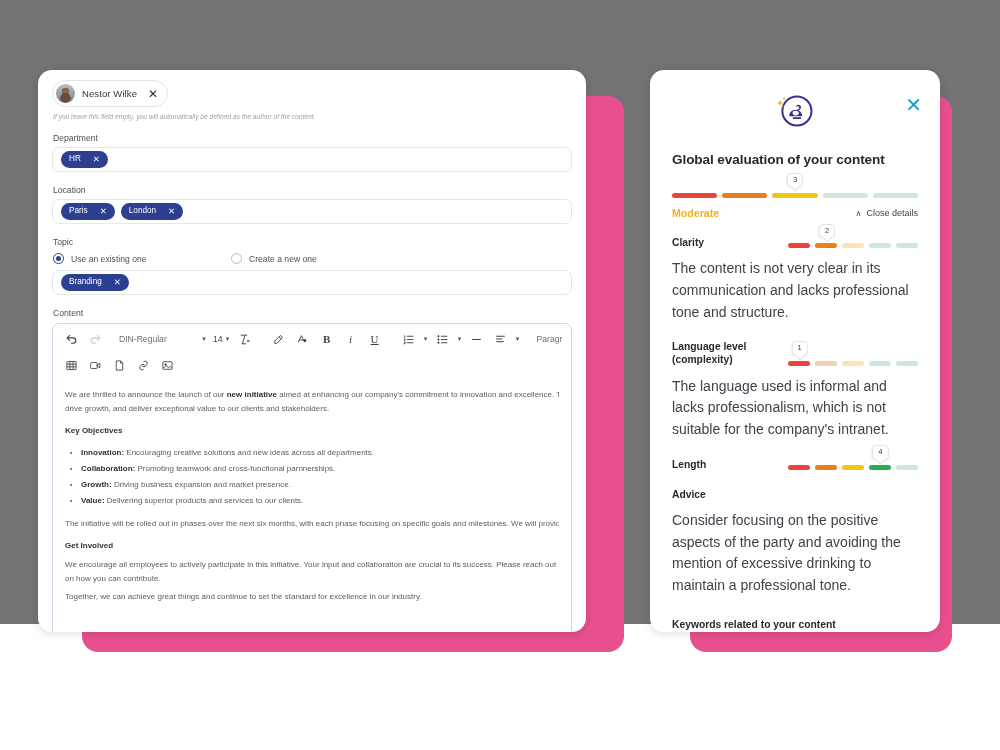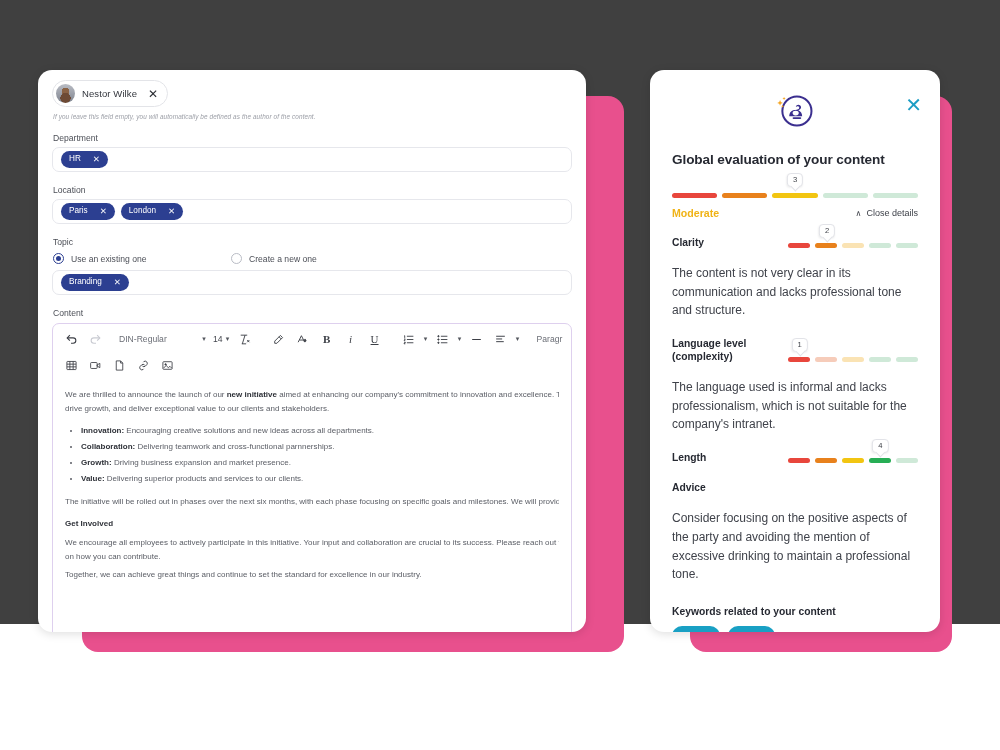--- a/index.html
+++ b/index.html
@@ -2,21 +2,21 @@
 <html><head>
 <meta charset="utf-8">
 <style>
   * { box-sizing: border-box; margin: 0; padding: 0; }
   html, body {
     width: 1000px; height: 750px;
     background: #ffffff;
     font-family: "Liberation Sans", sans-serif;
     overflow: hidden;
   }
-  .stage { position: relative; width: 1000px; height: 624px; background:#404040; }
+  .stage { position: relative; width: 1000px; height: 624px; background:#737373; }
 
   
   .pink-back { position: absolute; background: #e8508d; border-radius: 16px; }
   #pink-left  { left: 82px;  top: 96px;  width: 542px; height: 556px; }
   #pink-right { left: 690px; top: 96px;  width: 262px; height: 556px; }
 
   
   .card {
     position: absolute; background: #ffffff; border-radius: 14px;
     box-shadow: 0 2px 10px rgba(0,0,0,.13);
@@ -147,21 +147,21 @@
   .close-details {
     display: flex; align-items: center; gap: 5px;
     font-size: 9px; color: #3f424a; cursor: pointer;
   }
   .chev { font-size: 8px; color: #3f424a; }
 
   .crit { margin-top: 17px; }
   .crit-head { display: flex; align-items: flex-end; justify-content: space-between; gap: 10px; }
   .crit-name { font-size: 10.3px; font-weight: bold; color: #262932; line-height: 1.28; }
   .crit-bar-wrap { position: relative; width: 130px; flex: none; padding-bottom: 1px; }
-  .crit-desc { font-size: 12px; color: #3f424a; line-height: 1.55; margin-top: 15px; }
+  .crit-desc { font-size: 14px; color: #3f424a; line-height: 1.55; margin-top: 9px; }
 
   .kw-title { font-size: 10.3px; font-weight: bold; color: #262932; margin-top: 22px; }
   .kw-row { display: flex; gap: 8px; margin-top: 9px; }
   .kw {
     background: #19a0c4; color: #fff; font-size: 8.6px; font-weight: bold;
     border-radius: 12px; padding: 5px 13px; cursor: pointer;
   }
 </style>
 </head>
 <body>
@@ -330,24 +330,25 @@
                 <circle cx="8.5" cy="10" r="1.3" fill="currentColor"></circle>
                 <path d="M4.5 17l5-5 4 4 3-2.5 3.5 3.5"></path>
               </svg>
             </span>
         </div>
 
         <div class="doc">
           <p><span>We are thrilled to announce the launch of our </span><b>new initiative</b><span> aimed at enhancing our company's commitment to innovation and excellence. This in</span></p>
           <p style="margin-top:-8px">drive growth, and deliver exceptional value to our clients and stakeholders.</p>
 
+          <div class="h">Key Objectives</div>
 
           <ul>
             <li><b>Innovation:</b><span> Encouraging creative solutions and new ideas across all departments.</span></li>
-            <li><b>Collaboration:</b><span> Delivering teamwork and cross-functional parnnerships.</span></li>
+            <li><b>Collaboration:</b><span> Promoting teamwork and cross-functional parnnerships.</span></li>
             <li><b>Growth:</b><span> Driving business expansion and market presence.</span></li>
             <li><b>Value:</b><span> Delivering superior products and services to our clients.</span></li>
           </ul>
 
           <p>The initiative will be rolled out in phases over the next six months, with each phase focusing on specific goals and milestones. We will provide reg</p>
 
           <div class="h">Get Involved</div>
           <p>We encourage all employees to actively participate in this initiative. Your input and collaboration are crucial to its success. Please reach out to yo</p>
           <p style="margin-top:-8px;margin-bottom:4px">on how you can contribute.</p>
           <p class="tight">Together, we can achieve great things and continue to set the standard for excellence in our industry.</p>

